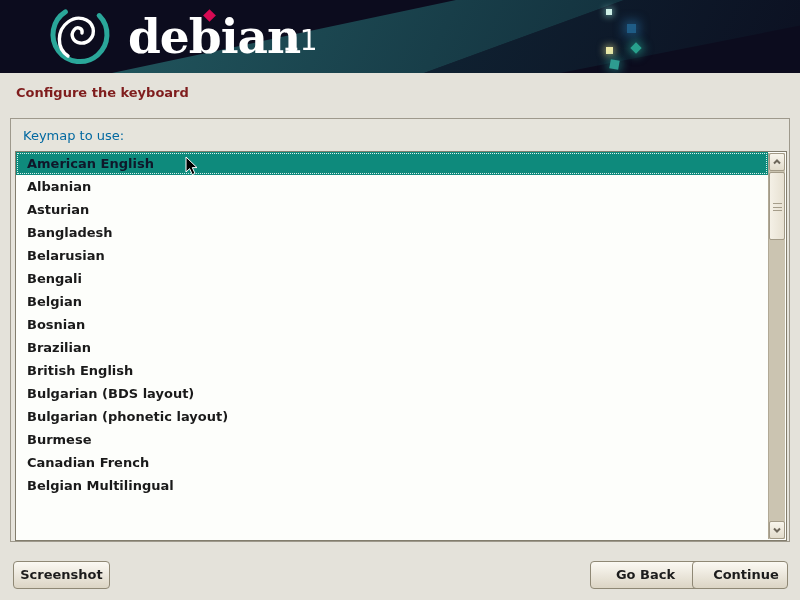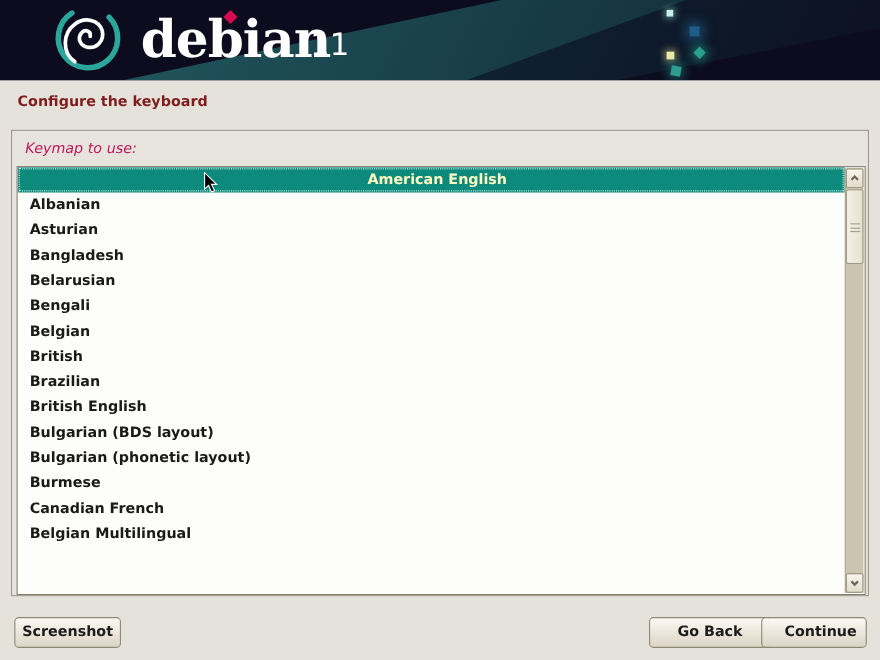--- a/index.html
+++ b/index.html
@@ -26,26 +26,26 @@
               font-family:"DejaVu Serif","Liberation Serif",serif; font-weight:700; font-size:47px; line-height:58px; letter-spacing:-1px; }
   .diamond { position:absolute; left:205px; top:11px; width:9px; height:9px; background:#d70a53; transform:rotate(45deg); }
   .vernum { position:absolute; left:282px; top:21px; color:#fff; font-size:28px; line-height:40px; font-weight:400;
             font-family:"DejaVu Sans","Liberation Sans",sans-serif; }
 
   
   .page-title { position:absolute; left:16px; top:85px; font-size:13px; font-weight:bold; color:#7f1d1d; }
 
   
   .panel { position:absolute; left:10px; top:118px; width:780px; height:424px; border:1px solid #9e998c; background:#e6e4dc; }
-  .keymap-label { position:absolute; left:12px; top:9px; font-size:13px; font-style:italic; color:#be185d; }
+  .keymap-label { position:absolute; left:12px; top:9px; font-size:13px; color:#0369a1; }
 
   .listbox { position:absolute; left:4px; top:32px; width:772px; height:390px; border:1px solid #827d6d; background:#fdfefb; }
   .listview { position:absolute; left:0; top:0; right:18px; bottom:0; overflow:hidden; }
   .row { height:23px; line-height:23px; padding-left:11px; font-size:13px; font-weight:bold; color:#1a1a1a; white-space:nowrap; }
-  .row.selected { background:var(--selection,#0e8a7c); color:#fef9c3; outline:1px dotted #d8f2ec; outline-offset:-2px;text-align:center; }
+  .row.selected { background:var(--selection,#0e8a7c); color:#0f172a; outline:1px dotted #d8f2ec; outline-offset:-2px; }
 
   
   .scrollbar { position:absolute; top:1px; right:1px; width:17px; bottom:1px; background:#cbc4b1;
                border-left:1px solid #b1a995; }
   .sb-btn { position:absolute; left:0; width:16px; height:18px; background:linear-gradient(#f8f5ec,#e2dccc);
             border:1px solid #a29a87; border-radius:2px; display:flex; align-items:center; justify-content:center; }
   .sb-up { top:0; }
   .sb-down { bottom:0; }
   .sb-thumb { position:absolute; left:0; top:19px; width:16px; height:68px; background:linear-gradient(90deg,#f4f0e6,#e7e1d2);
               border:1px solid #a29a87; border-radius:2px; }
@@ -97,21 +97,21 @@
 
     <div class="listbox">
       <div class="listview">
           <div class="row selected">American English</div>
           <div class="row">Albanian</div>
           <div class="row">Asturian</div>
           <div class="row">Bangladesh</div>
           <div class="row">Belarusian</div>
           <div class="row">Bengali</div>
           <div class="row">Belgian</div>
-          <div class="row">British</div>
+          <div class="row">Bosnian</div>
           <div class="row">Brazilian</div>
           <div class="row">British English</div>
           <div class="row">Bulgarian (BDS layout)</div>
           <div class="row">Bulgarian (phonetic layout)</div>
           <div class="row">Burmese</div>
           <div class="row">Canadian French</div>
           <div class="row">Belgian Multilingual</div>
         </div>
 
       <div class="scrollbar">

